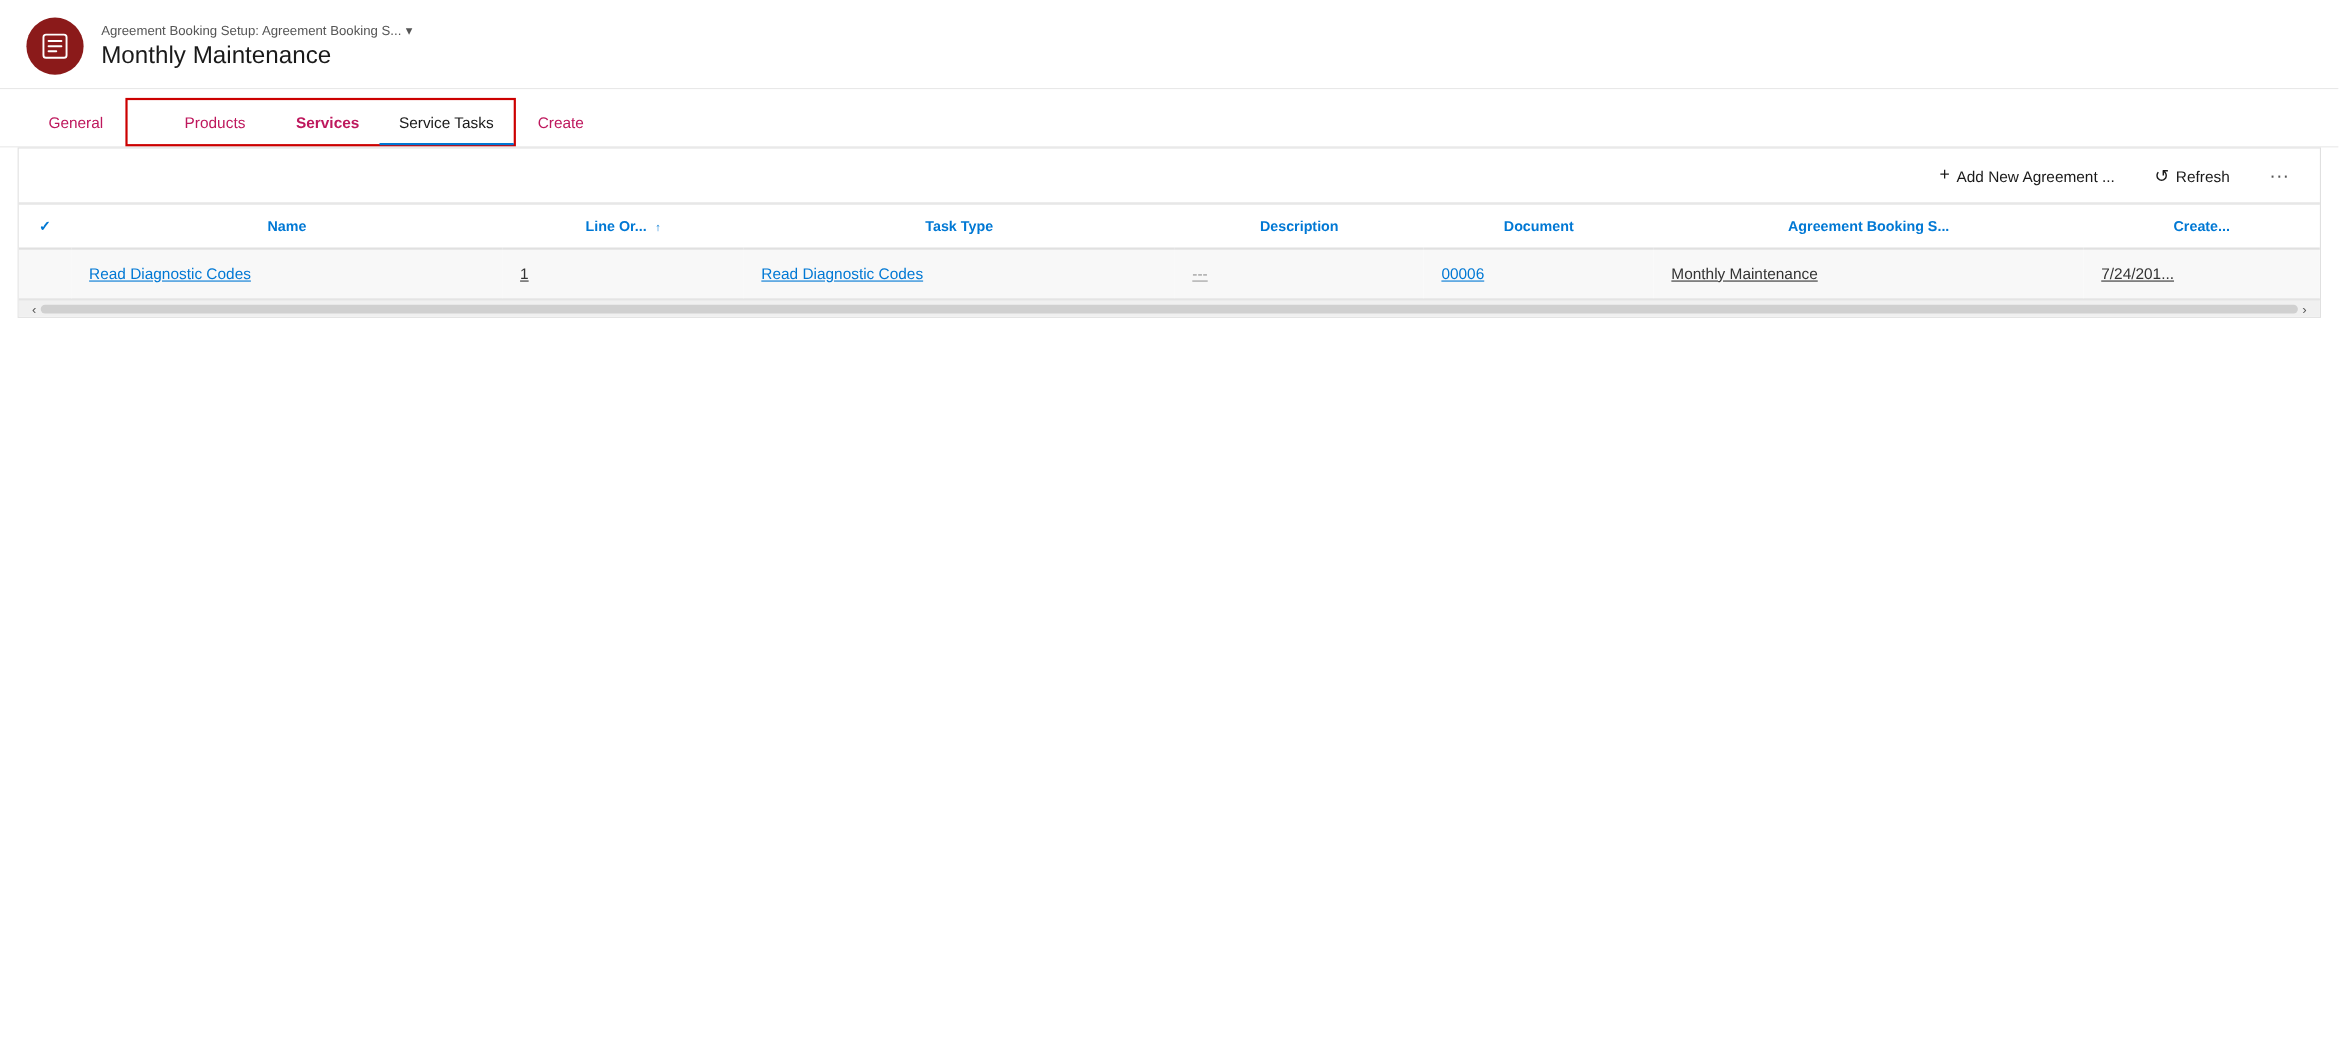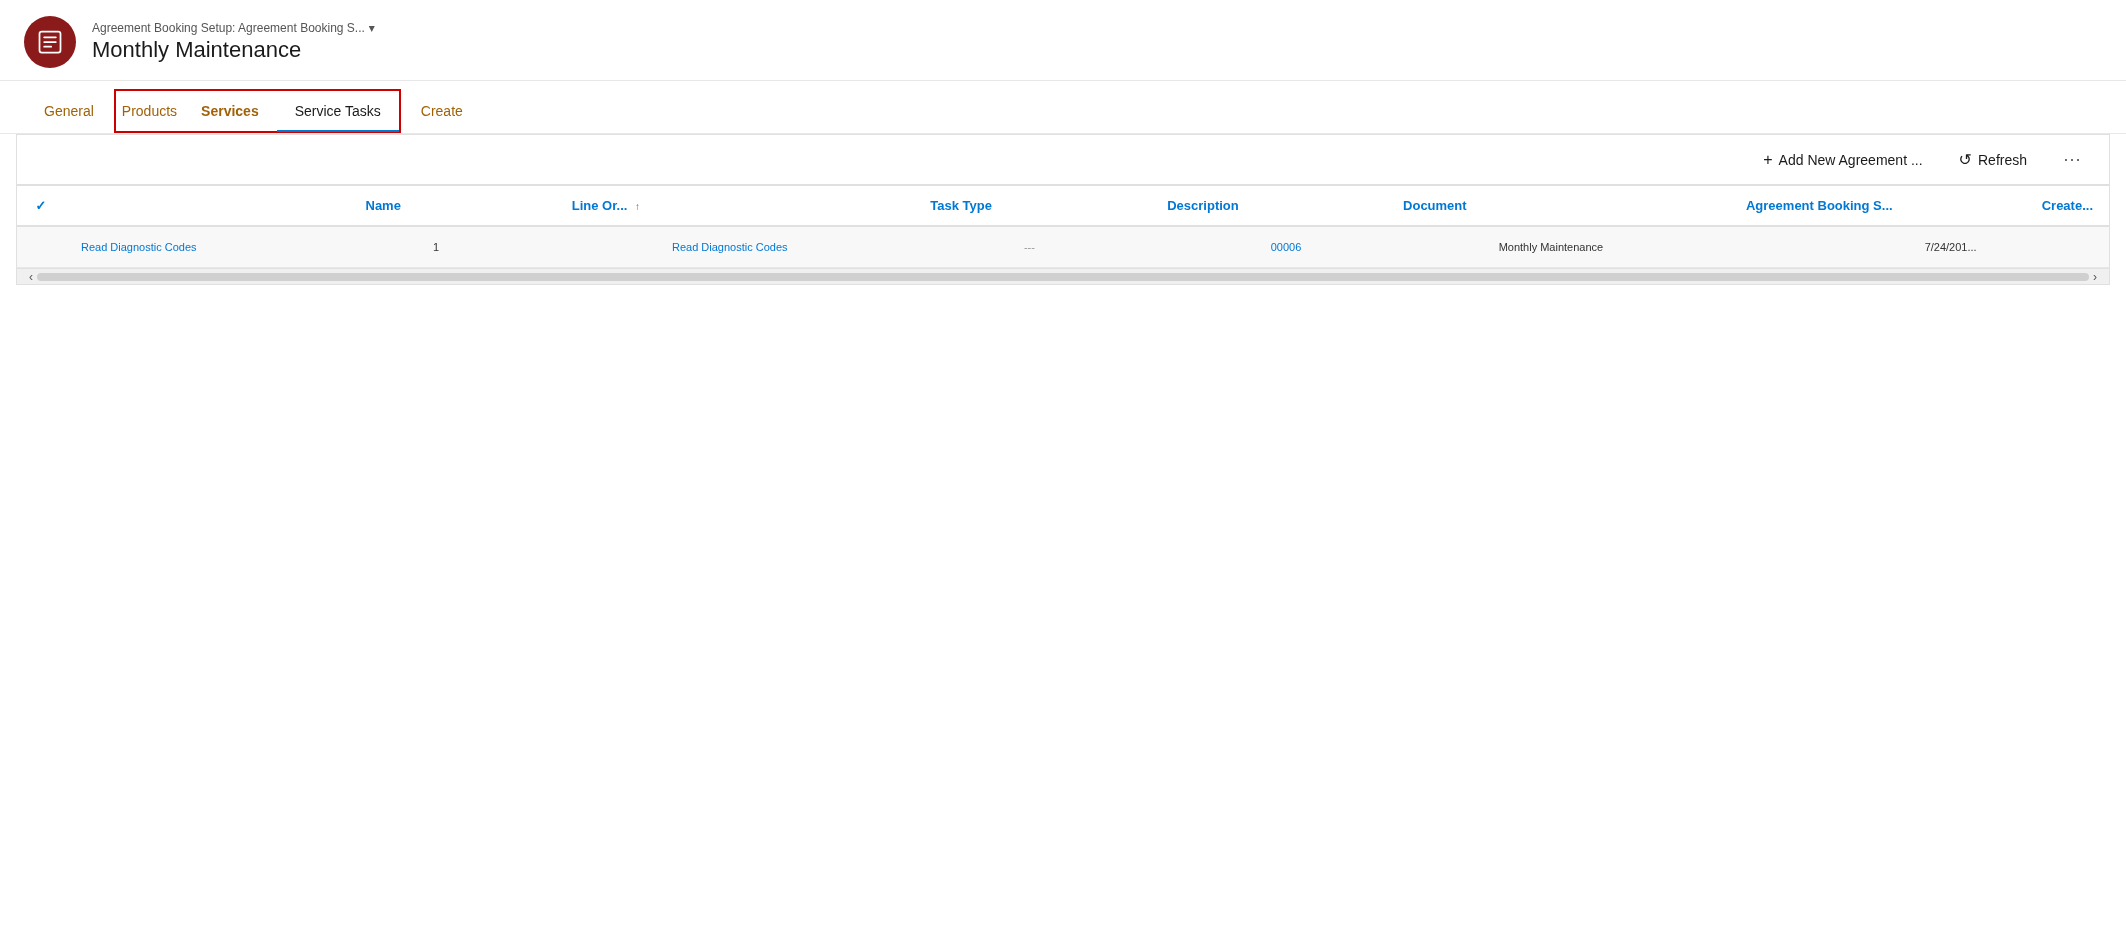--- a/index.html
+++ b/index.html
@@ -9,40 +9,40 @@
     .header { display: flex; align-items: center; padding: 16px 24px 12px 24px; border-bottom: 1px solid #e8e8e8; }
     .app-icon { width: 52px; height: 52px; background: #8B1A1A; border-radius: 50%; display: flex; align-items: center; justify-content: center; margin-right: 16px; flex-shrink: 0; }
     .app-icon svg { width: 28px; height: 28px; fill: #fff; }
     .header-text { display: flex; flex-direction: column; }
     .breadcrumb { font-size: 12px; color: #555; display: flex; align-items: center; gap: 4px; }
     .breadcrumb-chevron { font-size: 12px; color: #555; cursor: pointer; }
     .page-title { font-size: 22px; font-weight: 400; color: #1a1a1a; margin-top: 2px; }
 
     
     .tabs { display: flex; align-items: center; padding: 0 24px; border-bottom: 1px solid #e8e8e8; gap: 0; margin-top: 8px; }
-    .tab { padding: 14px 20px; cursor: pointer; font-size: 14px; color: #a16207; position: relative; white-space: nowrap; border: none; background: none; }
+    .tab { padding: 14px 20px; cursor: pointer; font-size: 14px; color: #be185d; position: relative; white-space: nowrap; border: none; background: none; }
     .tab.active { font-weight: 400; color: #1a1a1a; }
     .tab.active::after { content: ''; position: absolute; bottom: -1px; left: 0; right: 0; height: 2px; background: #0078d4; }
 
     
     .toolbar { display: flex; align-items: center; justify-content: flex-end; padding: 10px 20px; border-bottom: 1px solid #e0e0e0; gap: 20px; }
     .toolbar-btn { display: flex; align-items: center; gap: 6px; cursor: pointer; font-size: 14px; color: #1a1a1a; background: none; border: none; padding: 4px 8px; }
     .toolbar-icon { font-size: 16px; }
     .toolbar-more { cursor: pointer; font-size: 18px; color: #555; background: none; border: none; padding: 4px 8px; }
 
     
     .table-container { overflow-x: auto; padding: 0; margin: 0 0 0 0; }
     table { width: 100%; border-collapse: collapse; }
     thead tr { border-bottom: 2px solid #e0e0e0; }
-    thead th { padding: 12px 16px; text-align: right; font-size: 13px; font-weight: 600; color: #0078d4; white-space: nowrap; cursor: pointer; }
+    thead th { padding: 12px 16px; text-align: center; font-size: 13px; font-weight: 600; color: #0078d4; white-space: nowrap; cursor: pointer; }
     thead th.check-col { width: 48px; text-align: center; }
     thead th .sort-icon { font-size: 10px; margin-left: 4px; }
     tbody tr { border-bottom: 1px solid #e8e8e8; }
     tbody tr:nth-child(odd) { background: #f8f8f8; }
-    tbody td { padding: 14px 16px; font-size: 11px; vertical-align: middle; }
+    tbody td { padding: 14px 16px; font-size: 14px; vertical-align: middle; text-decoration: underline; }
     tbody td.check-col { text-align: center; width: 48px; }
     tbody td.link { color: #0078d4; cursor: pointer; }
     tbody td.number-col { color: #333; }
     tbody td.dash { color: #999; }
 
     
     .scrollbar-row { height: 16px; background: #f0f0f0; display: flex; align-items: center; padding: 0 8px; border-top: 1px solid #e0e0e0; }
     .scrollbar-track { flex: 1; height: 8px; background: #d0d0d0; border-radius: 4px; position: relative; }
     .scroll-arrow { font-size: 12px; color: #555; cursor: pointer; padding: 0 4px; }
 
@@ -66,21 +66,21 @@
     </div>
     <div class="page-title">Monthly Maintenance</div>
   </div>
 </div>
 
 <div class="tabs">
   <div class="tab">
     <span>General</span>
   </div>
   <div style="border: 2px solid #cc0000; display: flex; align-items: stretch; padding: 0;">
-    <div class="tab" style="padding: 12px 6px;">
+    <div class="tab" style="padding: 12px 28px; margin-left: 24px;">
       <span>Products</span>
     </div>
     <div class="tab" style="padding: 12px 18px; font-weight: bold;">
       <span>Services</span>
     </div>
     <div class="tab active" style="padding: 12px 18px;">
       <span>Service Tasks</span>
     </div>
   </div>
   <div class="tab">

